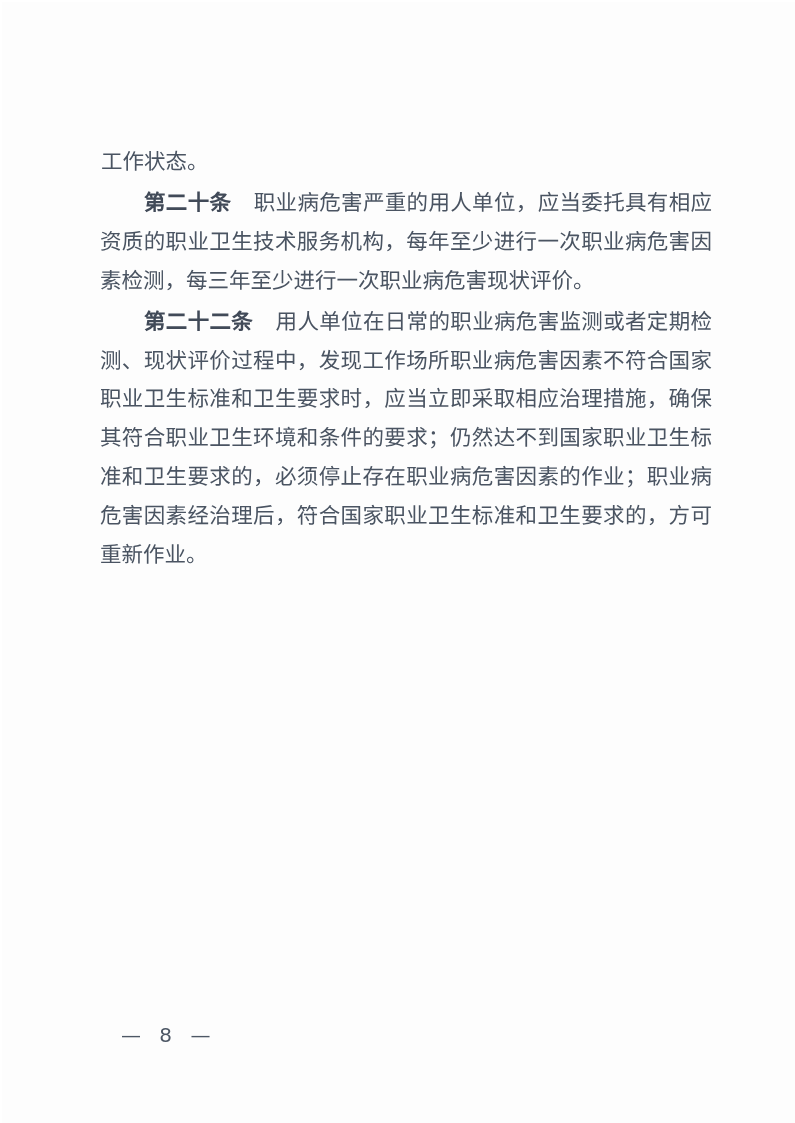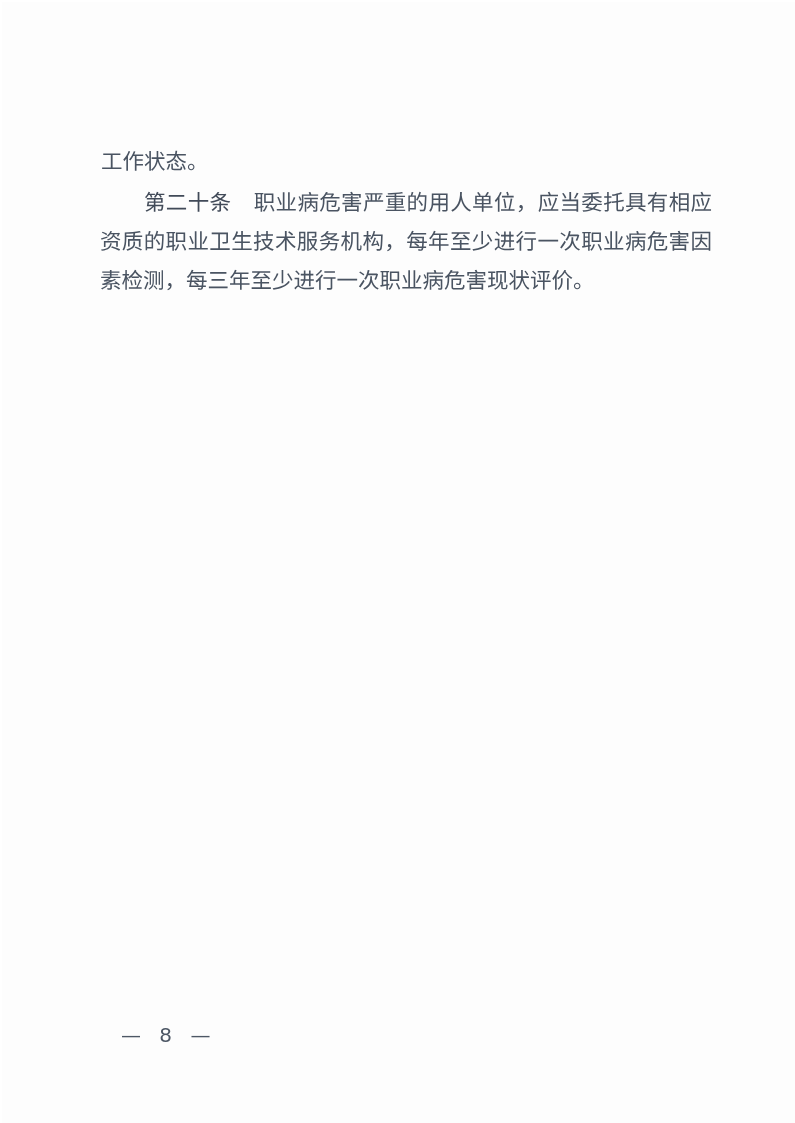--- a/index.html
+++ b/index.html
@@ -21,21 +21,21 @@
     top: 139px;
     width: 616px;
     font-size: 21.5px;
     line-height: 38.9px;
     color: #4a5462;
     text-align: justify;
     text-justify: inter-character;
   }
   .para { text-indent: 2em; }
   .para.no-indent { text-indent: 0; }
-  .article-heading { font-weight: normal; color: #414a58; }
+  .article-heading { font-weight: bold; color: #414a58; }
   .article-heading:not(:empty) { margin-right: 0.95em; }
   .article-heading:empty { display: none; }
   .page-number {
     position: absolute;
     left: 118px;
     top: 1018px;
     font-size: 20px;
     line-height: 28px;
     color: #4d5765;
     word-spacing: 10px;
@@ -49,18 +49,19 @@
   <div class="text-block">
 
     <p class="para no-indent"><span>工作状态。</span></p>
 
     <p class="para"><span class="article-heading">第二十条</span><span>职业病危害严重的用人单位，应当委托具有相应资质的职业卫生技术服务机构，每年至少进行一次职业病危害因素检测，每三年至少进行一次职业病危害现状评价。</span></p>
 
 
 
 
 
+    <p class="para"><span class="article-heading">第二十二条</span><span>用人单位在日常的职业病危害监测或者定期检测、现状评价过程中，发现工作场所职业病危害因素不符合国家职业卫生标准和卫生要求时，应当立即采取相应治理措施，确保其符合职业卫生环境和条件的要求；仍然达不到国家职业卫生标准和卫生要求的，必须停止存在职业病危害因素的作业；职业病危害因素经治理后，符合国家职业卫生标准和卫生要求的，方可重新作业。</span></p>
 
 
   </div>
 
   <div class="page-number">— 8 —</div>
 </div>
 
 </body></html>

